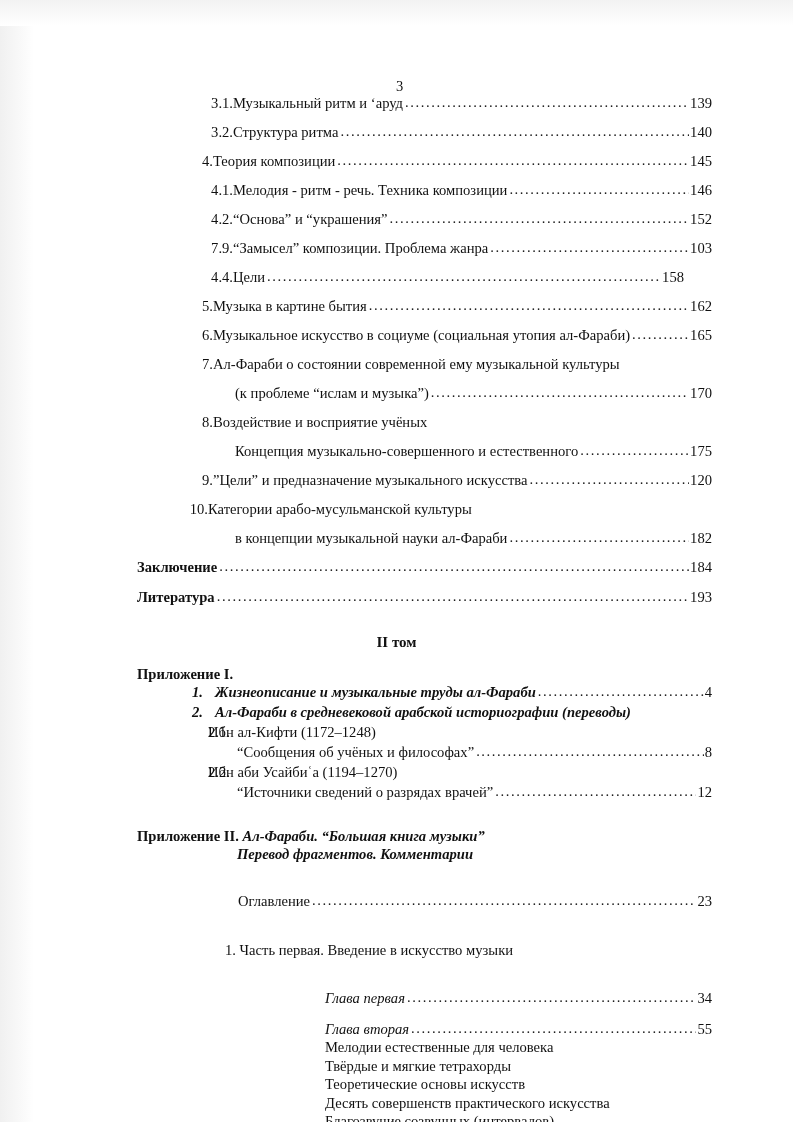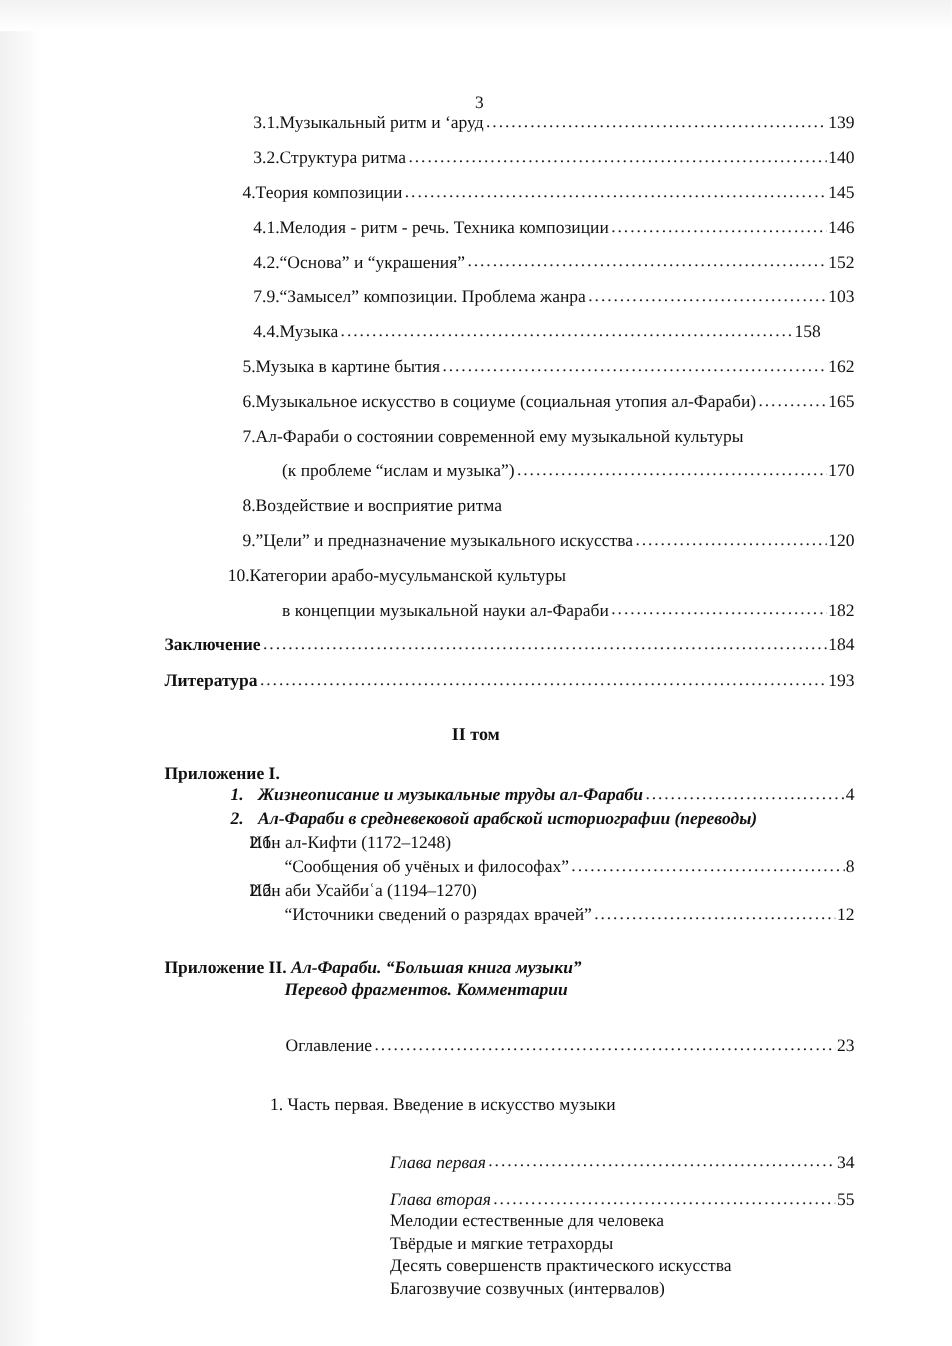--- a/index.html
+++ b/index.html
@@ -158,21 +158,21 @@
           <span class="pageno">152</span>
         </div>
         <div class="toc-line" style="padding-left: 207px; padding-right: 81px; height: 29px;">
           <span class="toc-num" style="width: 26px; margin-right: 0px;">7.9.</span>
           <span class="toc-title" style="padding-left: 0px;">“Замысел” композиции. Проблема жанра</span>
           <span class="leader"></span>
           <span class="pageno">103</span>
         </div>
         <div class="toc-line" style="padding-left: 207px; padding-right: 109px; height: 29px;">
           <span class="toc-num" style="width: 26px; margin-right: 0px;">4.4.</span>
-          <span class="toc-title" style="padding-left: 0px;">Музыка</span>
+          <span class="toc-title" style="padding-left: 0px;">Цели</span>
           <span class="leader"></span>
           <span class="pageno">158</span>
         </div>
         <div class="toc-line" style="padding-left: 191px; padding-right: 81px; height: 29px;">
           <span class="toc-num" style="width: 22px; margin-right: 0px;">5.</span>
           <span class="toc-title" style="padding-left: 0px;">Музыка в картине бытия</span>
           <span class="leader"></span>
           <span class="pageno">162</span>
         </div>
         <div class="toc-line" style="padding-left: 191px; padding-right: 81px; height: 29px;">
@@ -185,21 +185,26 @@
           <span class="toc-num" style="width: 22px; margin-right: 0px;">7.</span>
           <span class="toc-title" style="padding-left: 0px;">Ал-Фараби о состоянии современной ему музыкальной культуры</span>
         </div>
         <div class="toc-line" style="padding-left: 235px; padding-right: 81px; height: 29px;">
           <span class="toc-title">(к проблеме “ислам и музыка”)</span>
           <span class="leader"></span>
           <span class="pageno">170</span>
         </div>
         <div class="toc-line" style="padding-left: 191px; padding-right: 81px; height: 29px;">
           <span class="toc-num" style="width: 22px; margin-right: 0px;">8.</span>
-          <span class="toc-title" style="padding-left: 0px;">Воздействие и восприятие ритма</span>
+          <span class="toc-title" style="padding-left: 0px;">Воздействие и восприятие учёных</span>
+        </div>
+        <div class="toc-line" style="padding-left: 235px; padding-right: 81px; height: 29px;">
+          <span class="toc-title">Концепция музыкально-совершенного и естественного </span>
+          <span class="leader"></span>
+          <span class="pageno">175</span>
         </div>
         <div class="toc-line" style="padding-left: 191px; padding-right: 81px; height: 29px;">
           <span class="toc-num" style="width: 22px; margin-right: 0px;">9.</span>
           <span class="toc-title" style="padding-left: 0px;">”Цели” и предназначение музыкального искусства</span>
           <span class="leader"></span>
           <span class="pageno">120</span>
         </div>
         <div class="toc-line" style="padding-left: 181px; padding-right: 81px; height: 29px;">
           <span class="toc-num" style="width: 27px; margin-right: 0px;">10.</span>
           <span class="toc-title" style="padding-left: 0px;">Категории арабо-мусульманской культуры</span>
@@ -290,18 +295,19 @@
 
     <div class="toc-line" style="padding-left:325px; padding-right:81px;">
       <span class="toc-title ital">Глава вторая </span>
       <span class="leader"></span>
       <span class="pageno">55</span>
     </div>
 
     <div id="chapter2-topics-container">
         <div class="plain-line" style="padding-left: 325px; height: 18.5px;">Мелодии естественные для человека</div>
         <div class="plain-line" style="padding-left: 325px; height: 18.5px;">Твёрдые и мягкие тетрахорды</div>
+        <div class="plain-line" style="padding-left: 325px; height: 18.5px;">Теоретические основы искусств</div>
         <div class="plain-line" style="padding-left: 325px; height: 18.5px;">Десять совершенств практического искусства</div>
         <div class="plain-line" style="padding-left: 325px; height: 18.5px;">Благозвучие созвучных (интервалов)</div>
       </div>
 
   </div>
 </div>
 
 </body></html>

